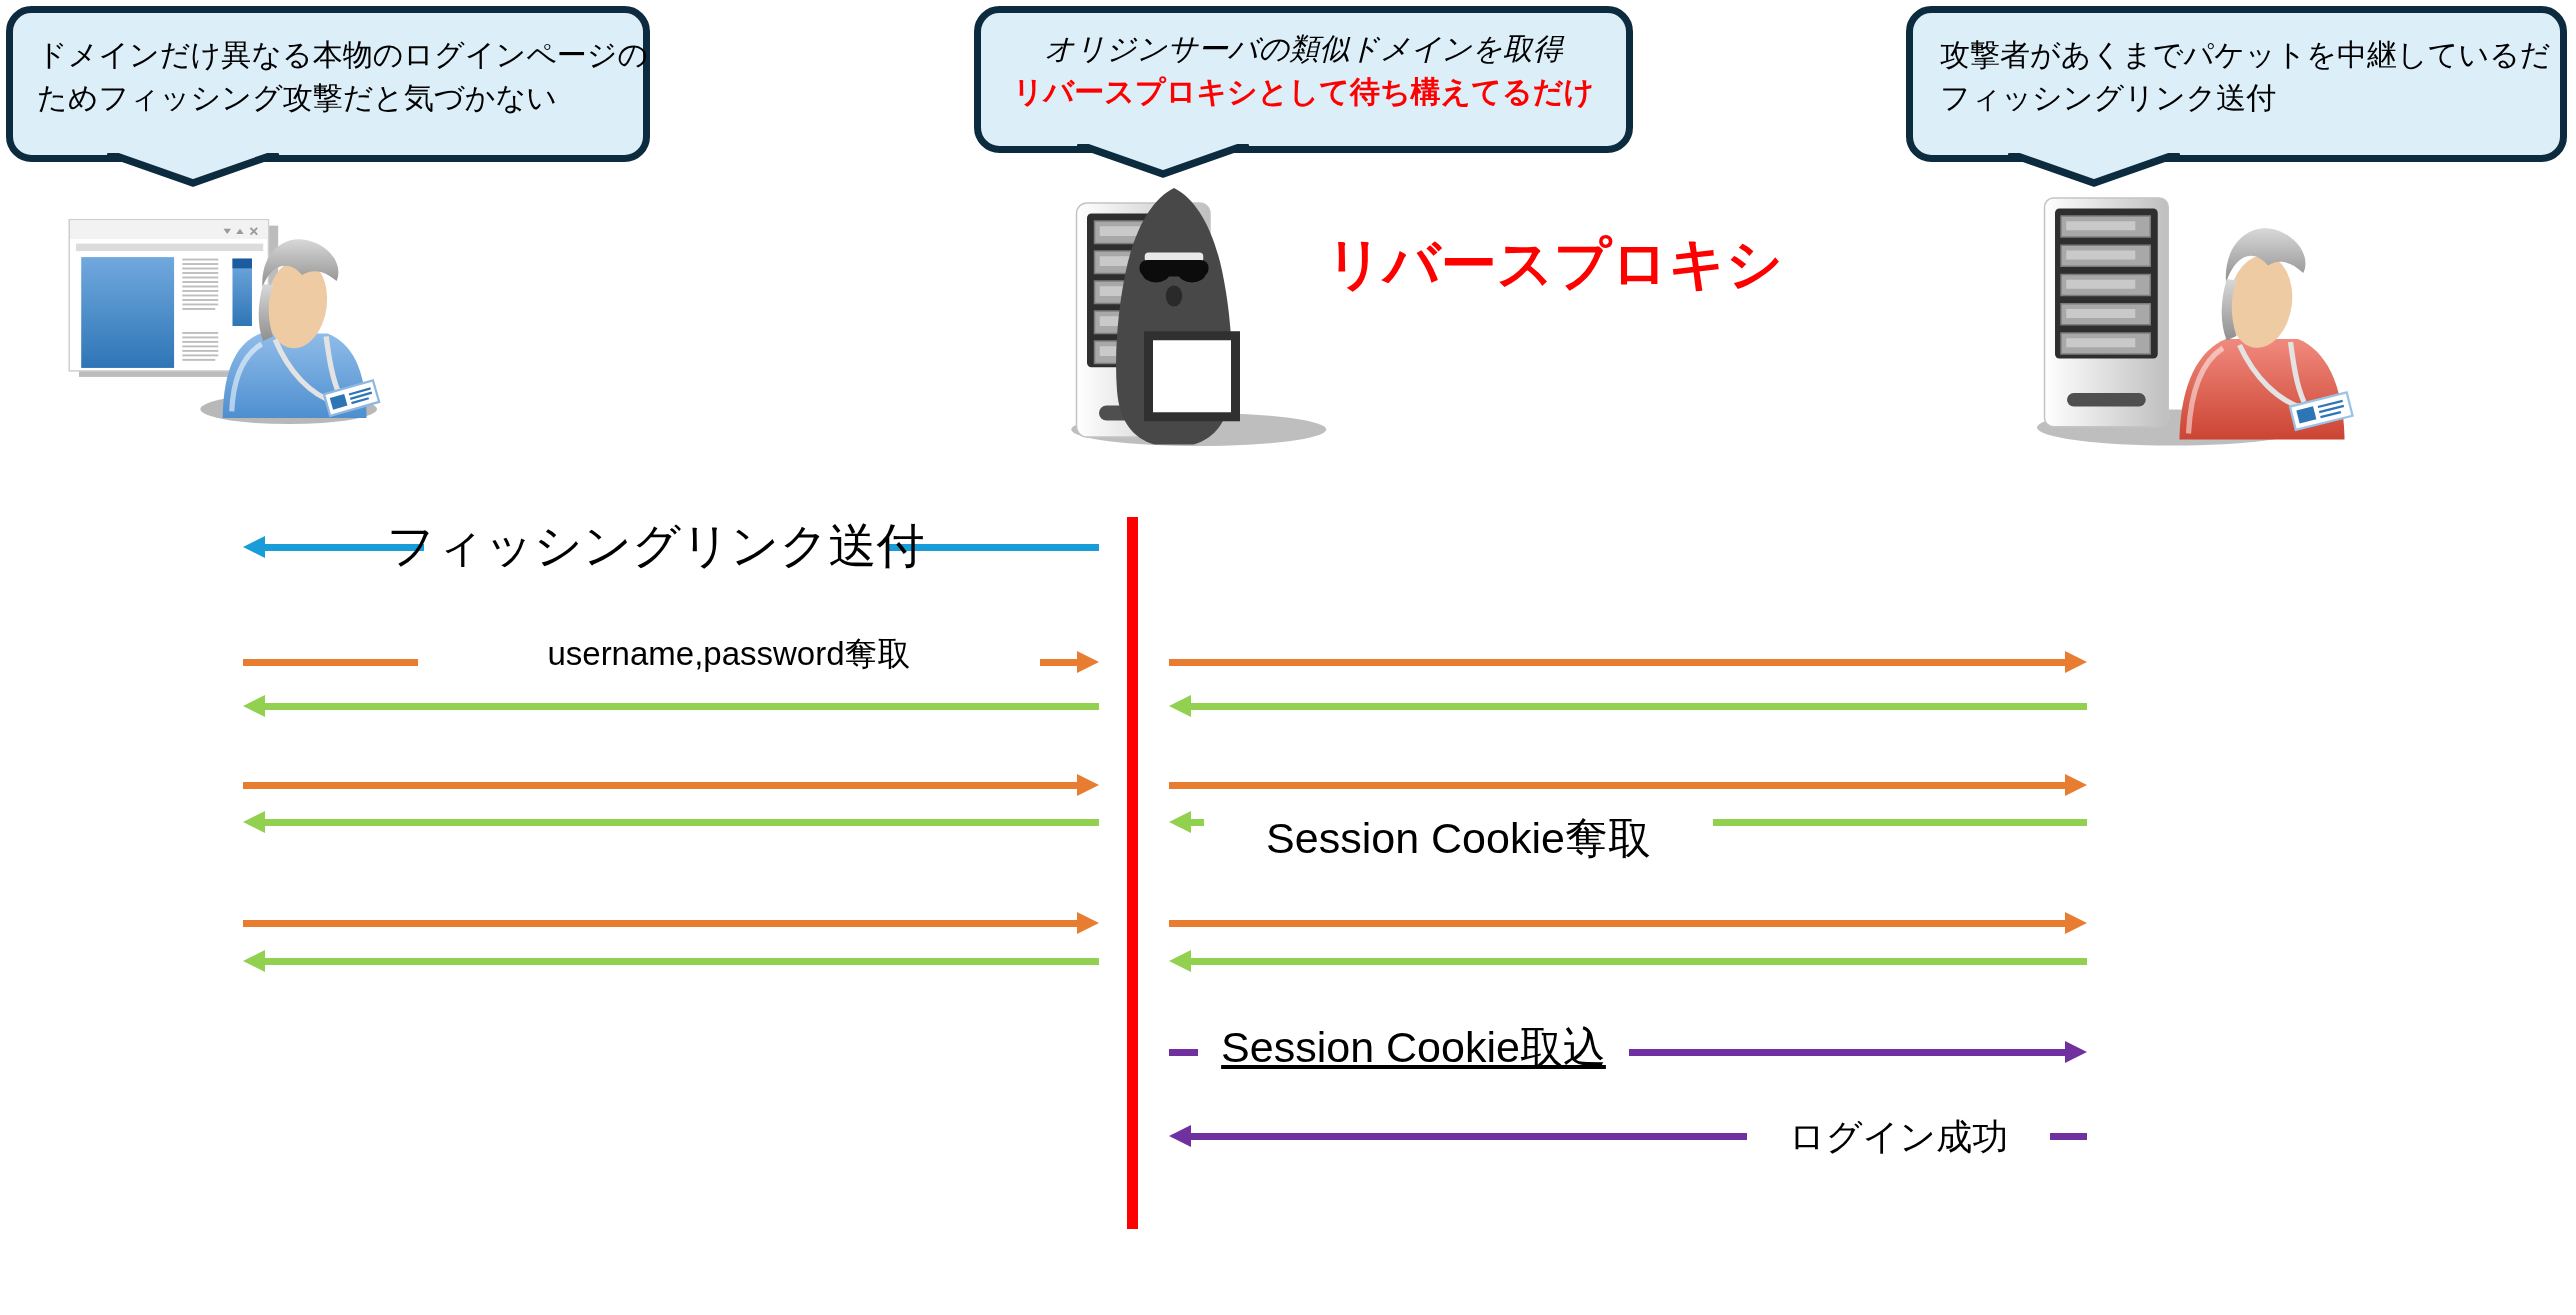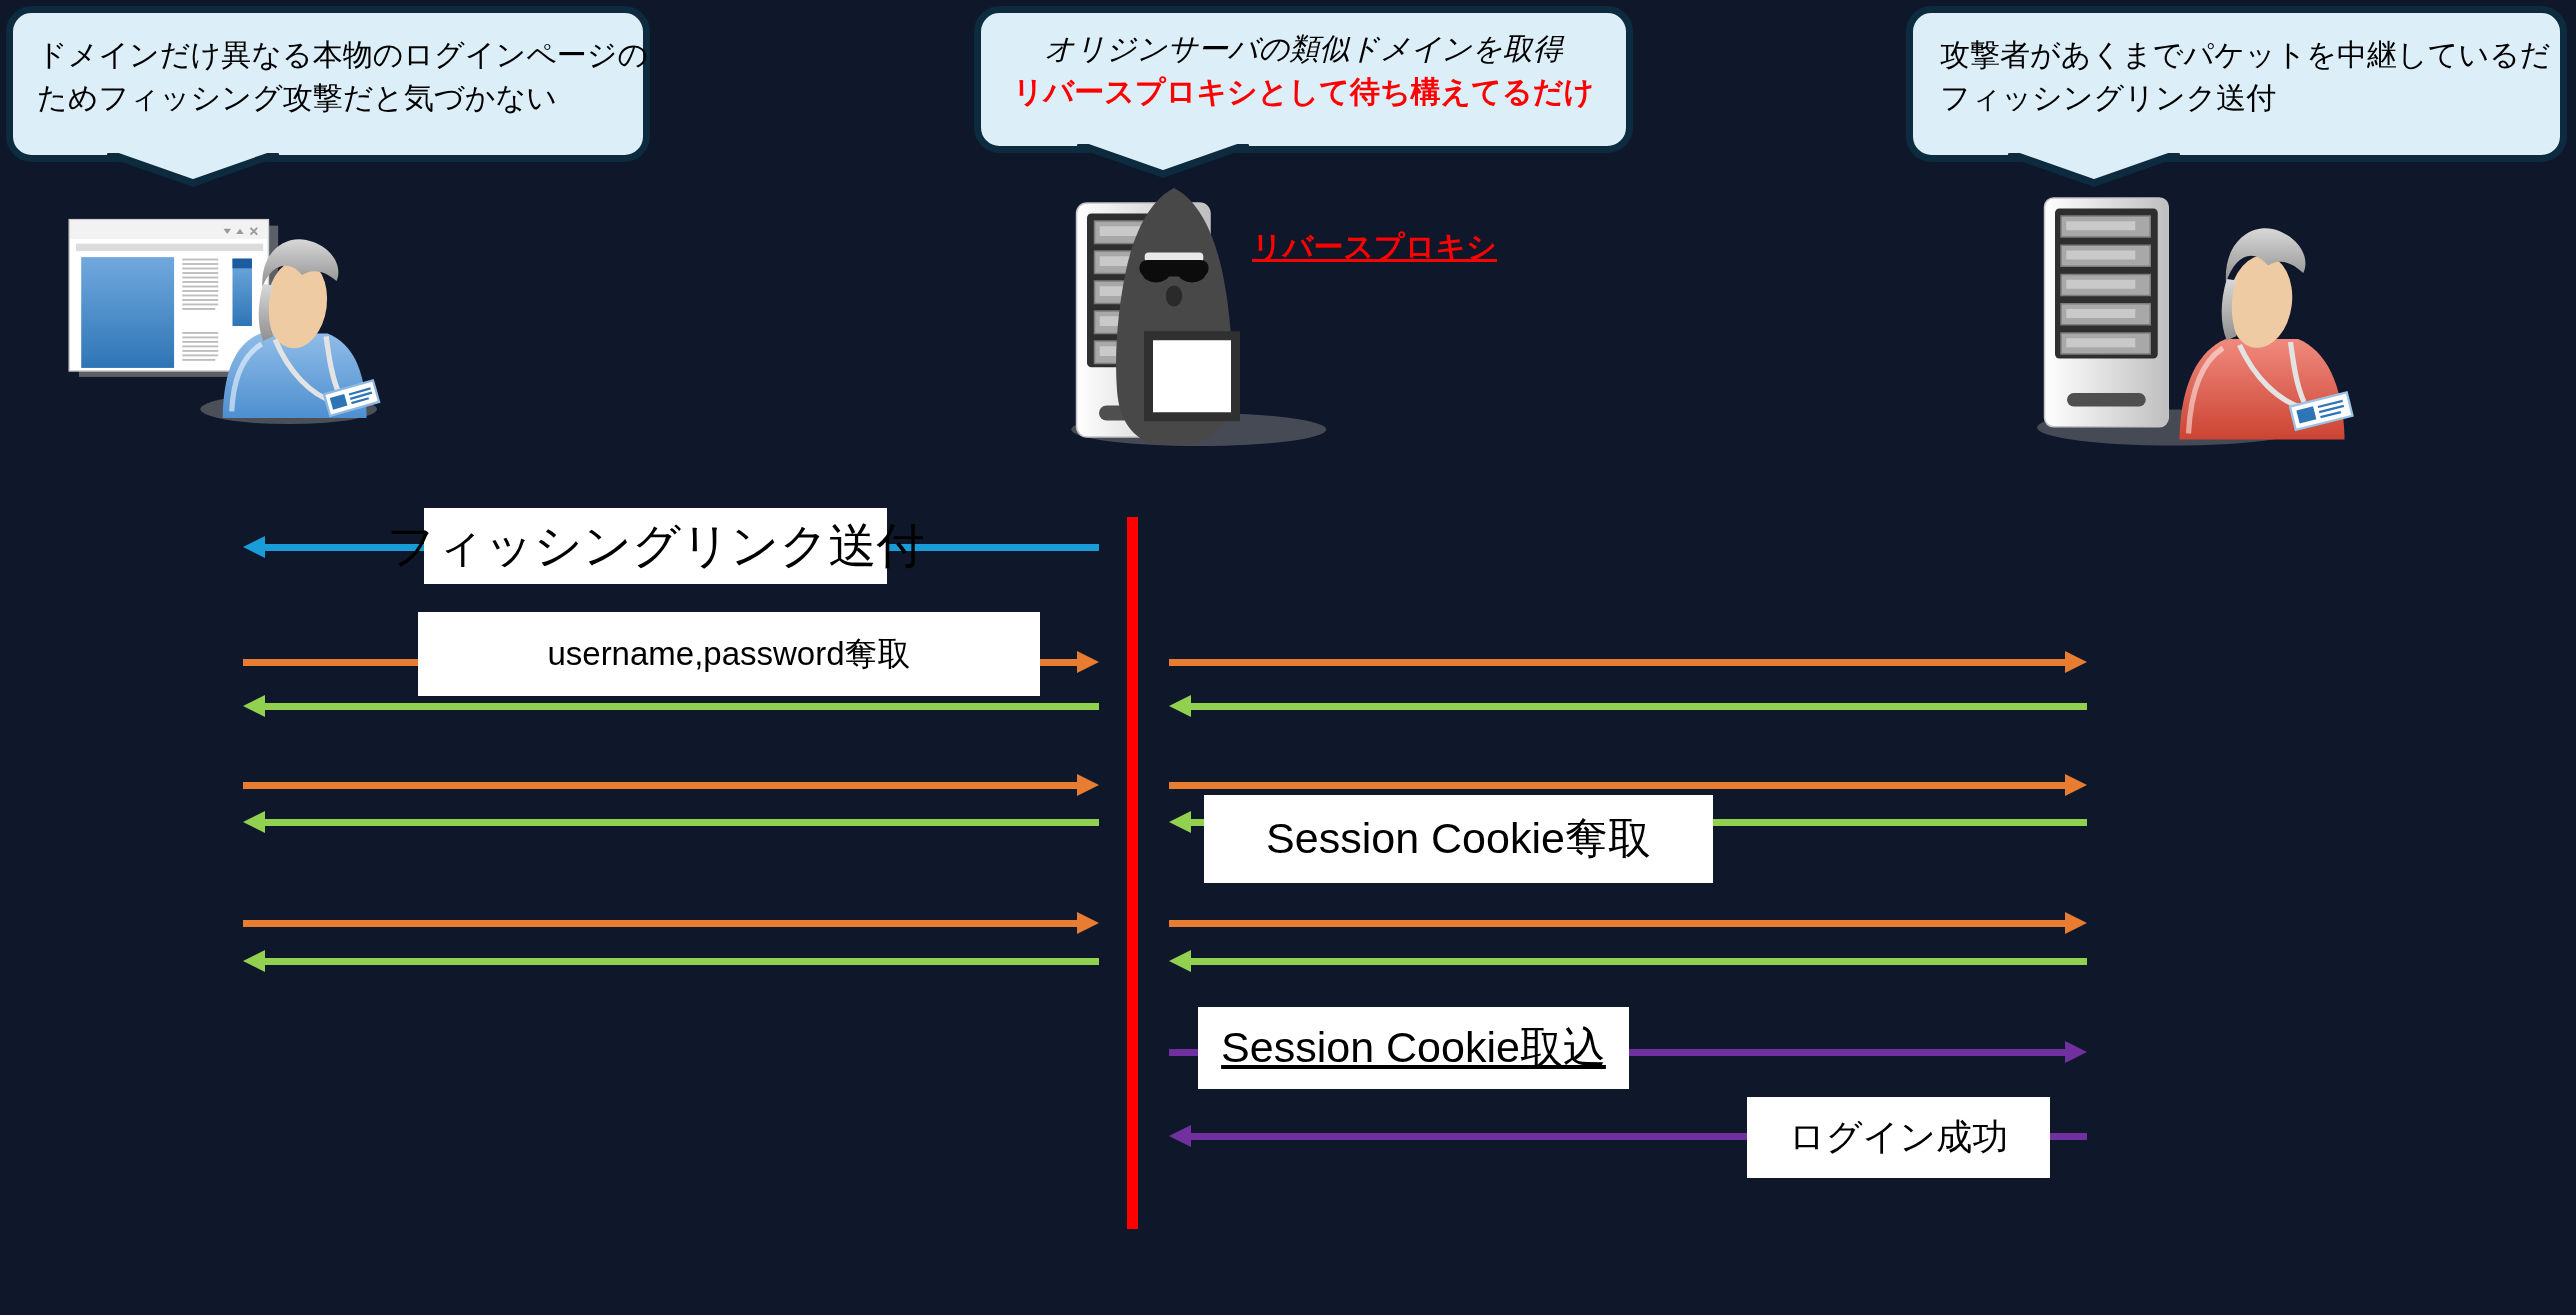--- a/index.html
+++ b/index.html
@@ -1,17 +1,17 @@
 <!DOCTYPE html>
 <html style="font-size:12px"><head>
 <meta charset="utf-8">
 <style>
   html,body{margin:0;padding:0;background:#000;}
   #canvas{
-    position:relative;width:2576px;height:1315px;background:#0f172a;overflow:hidden;
+    position:relative;width:2576px;height:1315px;background:#ffffff;overflow:hidden;
     font-family:"Liberation Sans","DejaVu Sans",sans-serif;
   }
   
   .bubble{
     position:absolute;background:#DCEEF8;border:7.5px solid #0D2B3E;border-radius:25.5px;
     box-sizing:border-box;z-index:4;color:#000;
   }
   .bubble-victim{left:6px;top:6px;width:644px;height:156px;}
   .bubble-attacker{left:974px;top:6px;width:659px;height:147px;text-align:center;}
   .bubble-origin{left:1906px;top:6px;width:661px;height:156px;}
@@ -26,22 +26,22 @@
   .tail-victim{left:103px;top:153px;}
   .tail-attacker{left:1073px;top:144px;}
   .tail-origin{left:2004px;top:153px;}
   
   .icon-svg{position:absolute;z-index:1;}
   #victim-icon{left:64px;top:212px;width:322px;height:219px;}
   #attacker-icon{left:1060px;top:182px;width:300px;height:270px;}
   #origin-icon{left:2022px;top:189px;width:360px;height:261px;}
   
   .proxy-label{
-    position:absolute;left:1252px;top:227px;font-size:30px;font-weight:bold;
-    color:#FF0000;white-space:nowrap;z-index:4;text-decoration:underline;
+    position:absolute;left:1326px;top:227px;font-size:56px;font-weight:bold;
+    color:#FF0000;white-space:nowrap;z-index:4;
   }
   
   .lifeline{position:absolute;left:1127px;top:517px;width:11.2px;height:712px;background:#FF0000;z-index:3;}
   
   #arrows-layer{position:absolute;left:0;top:0;width:100%;height:100%;z-index:2;}
   .arrow{position:absolute;height:22.5px;}
   .arrow-line{position:absolute;top:7.5px;height:7.5px;background:currentColor;}
   .arrow.left  .arrow-line{left:19.5px;right:0;}
   .arrow.right .arrow-line{left:0;right:19.5px;}
   .arrow-head{position:absolute;top:0;width:0;height:0;

